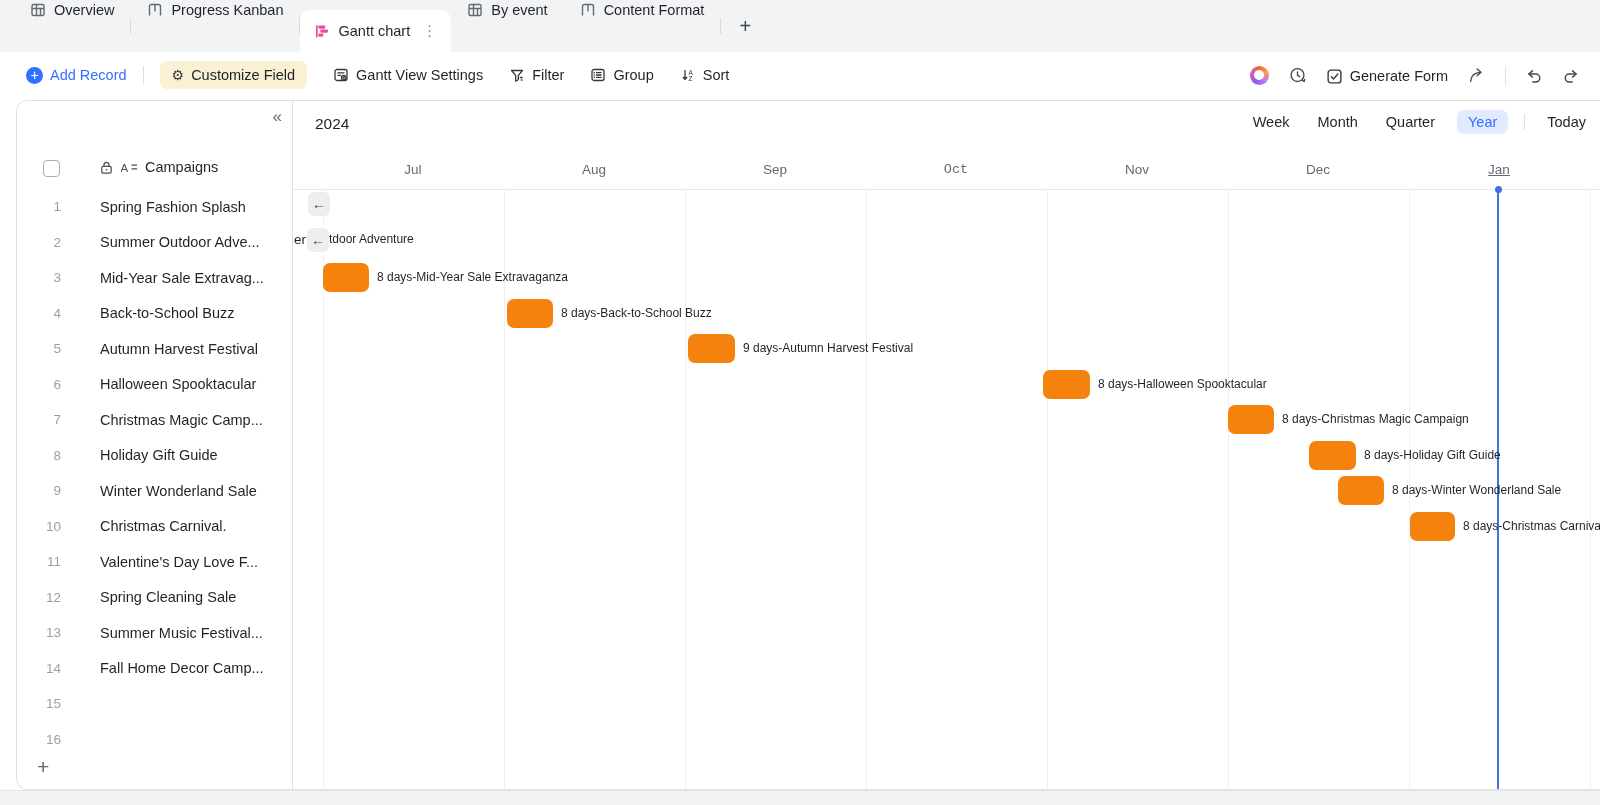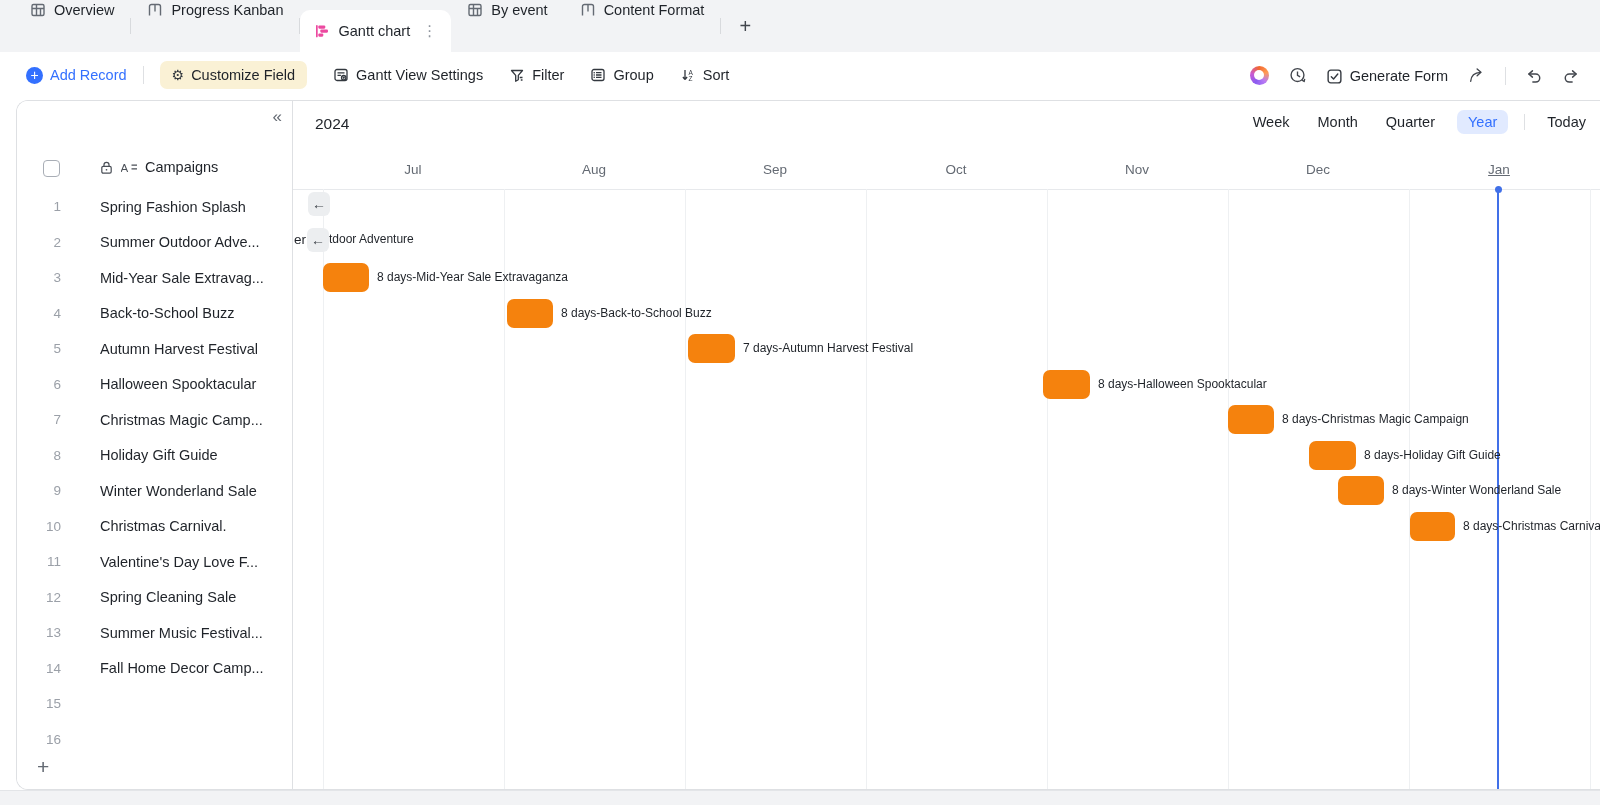--- a/index.html
+++ b/index.html
@@ -314,21 +314,21 @@
       <span class="scale-opt">Month</span>
       <span class="scale-opt">Quarter</span>
       <span class="scale-opt sel">Year</span>
       <span class="scale-sep"></span>
       <span class="scale-opt">Today</span>
     </div>
     <div id="months">
         <div class="month" style="left: 80px;">Jul</div>
         <div class="month" style="left: 261px;">Aug</div>
         <div class="month" style="left: 442px;">Sep</div>
-        <div class="month" style="left: 623px;">Oct</div>
+        <div class="month" style="left: 623px; font-family: Liberation Mono, monospace;">Oct</div>
         <div class="month" style="left: 804px;">Nov</div>
         <div class="month" style="left: 985px;">Dec</div>
         <div class="month" style="left: 1166px; text-decoration: underline;">Jan</div>
       </div>
     <div id="grid">
         <div class="gridline" style="left: 30px;"></div>
         <div class="gridline" style="left: 211px;"></div>
         <div class="gridline" style="left: 392px;"></div>
         <div class="gridline" style="left: 573px;"></div>
         <div class="gridline" style="left: 754px;"></div>
@@ -341,21 +341,21 @@
     <div id="bars">
         <div class="arrow-pill" style="left: 15px; top: 91px;">←</div>
         <div class="pre-label" style="left: 1px; top: 123.5px;">er</div>
         <div class="arrow-pill" style="left: 14px; top: 126.5px;">←</div>
         <div class="gbar-label" style="left: 36px; top: 123.5px;">tdoor Adventure</div>
         <div class="gbar" style="left: 30px; top: 162px; width: 46px; background: rgb(245, 130, 13);"></div>
         <div class="gbar-label" style="left: 84px; top: 162px;">8 days-Mid-Year Sale Extravaganza</div>
         <div class="gbar" style="left: 214px; top: 197.5px; width: 46px; background: rgb(245, 130, 13);"></div>
         <div class="gbar-label" style="left: 268px; top: 197.5px;">8 days-Back-to-School Buzz</div>
         <div class="gbar" style="left: 395px; top: 233px; width: 47px; background: rgb(245, 130, 13);"></div>
-        <div class="gbar-label" style="left: 450px; top: 233px;">7 days-Autumn Harvest Festival</div>
+        <div class="gbar-label" style="left: 450px; top: 233px;">9 days-Autumn Harvest Festival</div>
         <div class="gbar" style="left: 750px; top: 268.5px; width: 47px; background: rgb(245, 130, 13);"></div>
         <div class="gbar-label" style="left: 805px; top: 268.5px;">8 days-Halloween Spooktacular</div>
         <div class="gbar" style="left: 935px; top: 304px; width: 46px; background: rgb(245, 130, 13);"></div>
         <div class="gbar-label" style="left: 989px; top: 304px;">8 days-Christmas Magic Campaign</div>
         <div class="gbar" style="left: 1016px; top: 339.5px; width: 47px; background: rgb(245, 130, 13);"></div>
         <div class="gbar-label" style="left: 1071px; top: 339.5px;">8 days-Holiday Gift Guide</div>
         <div class="gbar" style="left: 1045px; top: 375px; width: 46px; background: rgb(245, 130, 13);"></div>
         <div class="gbar-label" style="left: 1099px; top: 375px;">8 days-Winter Wonderland Sale</div>
         <div class="gbar" style="left: 1117px; top: 410.5px; width: 45px; background: rgb(245, 130, 13);"></div>
         <div class="gbar-label" style="left: 1170px; top: 410.5px;">8 days-Christmas Carnival.</div>

